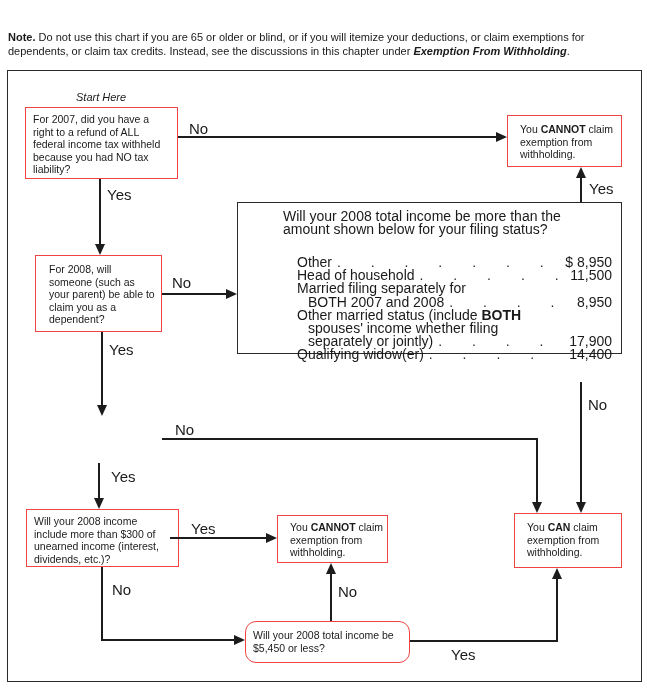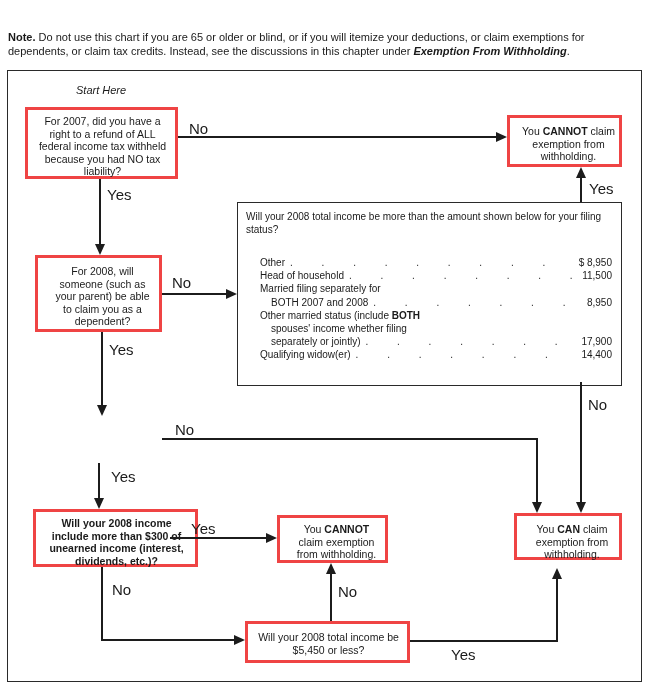--- a/index.html
+++ b/index.html
@@ -10,45 +10,45 @@
   
   #fig-title{position:absolute;left:8px;top:5px;font-size:16px;white-space:nowrap;}
   #fig-title .t-main{font-weight:bold;}
   #note{position:absolute;left:8px;top:31px;width:633px;font-size:11px;line-height:13.5px;}
   #note .n-label{font-weight:bold;}
   #note .n-ital{font-style:italic;font-weight:bold;}
   
   .frame{position:absolute;left:7px;top:70px;width:635px;height:612px;border:1px solid #2a2a2a;box-sizing:border-box;}
   
   .fbox{
-    position:absolute;border:3px solid #ef4444;background:#fff;box-sizing:border-box;
-    font-size:10.5px;line-height:12.6px;padding:5px 5px 4px 7px;text-align:center;
+    position:absolute;border:1px solid #ef4444;background:#fff;box-sizing:border-box;
+    font-size:10.5px;line-height:12.6px;padding:5px 5px 4px 7px;
   }
   .pad-lg{padding-left:13px;padding-top:7px;}
   .result{padding:7px 4px 4px 12px;}
   
-  #bigbox{position:absolute;left:237px;top:202px;width:385px;height:184px;border:1px solid #2a2a2a;box-sizing:border-box;background:#fff;font-size:10px;}
+  #bigbox{position:absolute;left:237px;top:202px;width:385px;height:152px;border:1px solid #2a2a2a;box-sizing:border-box;background:#fff;font-size:14px;padding-left:37px;}
   #bigbox .question{padding:7px 10px 0 8px;line-height:13px;}
   #inc-rows{margin-top:20px;padding-left:22px;padding-right:9px;}
   .inc-row{display:flex;align-items:baseline;line-height:13.2px;}
   .inc-row.indent .inc-label{padding-left:11px;}
   .leader{flex:1;overflow:hidden;white-space:nowrap;letter-spacing:13px;margin:0 6px 0 5px;color:#2a2a2a;}
   .spacer{flex:1;}
   .inc-amount{text-align:right;white-space:pre;}
   
   .hline,.vline{position:absolute;background:#1c1c1c;}
   .hline{height:2px;}
   .vline{width:2px;}
   .arr{position:absolute;width:0;height:0;}
   .arr-right{border-top:5px solid transparent;border-bottom:5px solid transparent;border-left:11px solid #1c1c1c;}
   .arr-down{border-left:5px solid transparent;border-right:5px solid transparent;border-top:11px solid #1c1c1c;}
   .arr-up{border-left:5px solid transparent;border-right:5px solid transparent;border-bottom:11px solid #1c1c1c;}
   
   .elabel{position:absolute;font-size:15px;white-space:nowrap;}
-  #start-here{position:absolute;left:76px;top:84px;font-size:11px;font-style:italic;}
+  #start-here{position:absolute;left:76px;top:91px;font-size:11px;font-style:italic;}
 </style>
 </head>
 <body>
 
 <div id="page">
 
 
   <div id="note">
     <span class="n-label">Note.</span>
     <span>Do not use this chart if you are 65 or older or blind, or if you will itemize your deductions, or claim exemptions for dependents, or claim tax credits. Instead, see the discussions in this chapter under</span>
@@ -61,41 +61,41 @@
 
   <div class="fbox" style="left:25px;top:107px;width:153px;height:72px;">
     <span>For 2007, did you have a right to a refund of ALL federal income tax withheld because you had NO tax liability?</span>
   </div>
 
   <div class="fbox pad-lg" style="left:35px;top:255px;width:127px;height:77px;">
     <span>For 2008, will someone (such as your parent) be able to claim you as a dependent?</span>
   </div>
 
 
-  <div class="fbox" style="left:33px;top:509px;width:165px;height:58px;font-weight:bold;">
+  <div class="fbox" style="left:26px;top:509px;width:153px;height:58px;">
     <span>Will your 2008 income include more than $300 of unearned income (interest, dividends, etc.)?</span>
   </div>
 
-  <div class="fbox" style="left:245px;top:621px;width:165px;height:42px;padding-top:7px;">
+  <div class="fbox" style="left:245px;top:621px;width:165px;height:42px;padding-top:7px;border-radius:11px;">
     <span>Will your 2008 total income be $5,450 or less?</span>
   </div>
 
   <div class="fbox result" style="left:507px;top:115px;width:115px;height:52px;">
     <span>You</span>
     <b>CANNOT</b>
     <span>claim exemption from withholding.</span>
   </div>
 
   <div class="fbox result" style="left:277px;top:515px;width:111px;height:48px;padding-top:5px;">
     <span>You</span>
     <b>CANNOT</b>
     <span>claim exemption from withholding.</span>
   </div>
 
-  <div class="fbox result" style="left:514px;top:513px;width:108px;height:47px;">
+  <div class="fbox result" style="left:514px;top:513px;width:108px;height:55px;">
     <span>You</span>
     <b>CAN</b>
     <span>claim exemption from withholding.</span>
   </div>
 
   <div id="bigbox">
     <div class="question">Will your 2008 total income be more than the amount shown below for your filing status?</div>
     <div id="inc-rows">
         <div class="inc-row">
           <span class="inc-label">Other</span>

